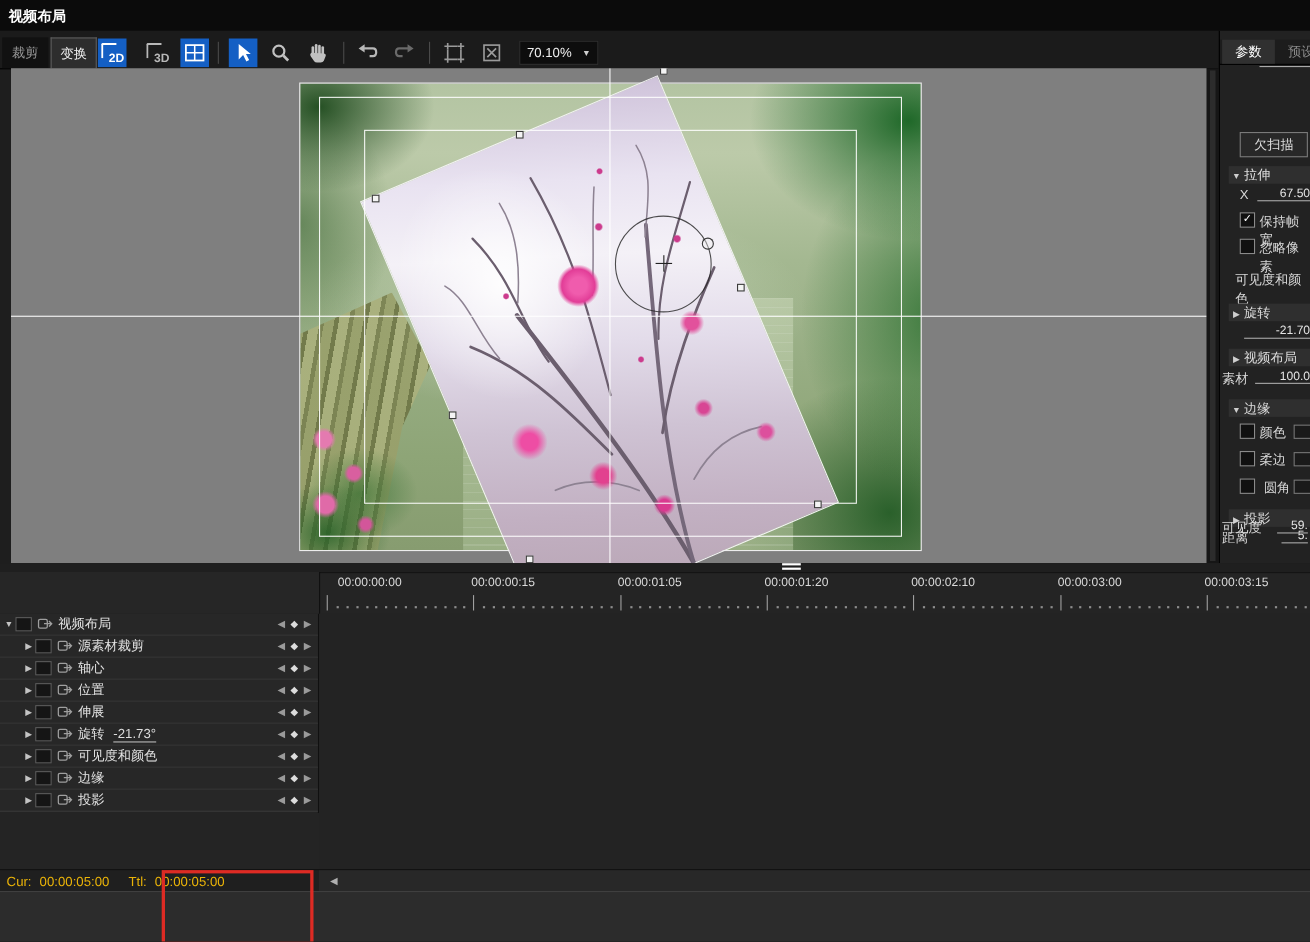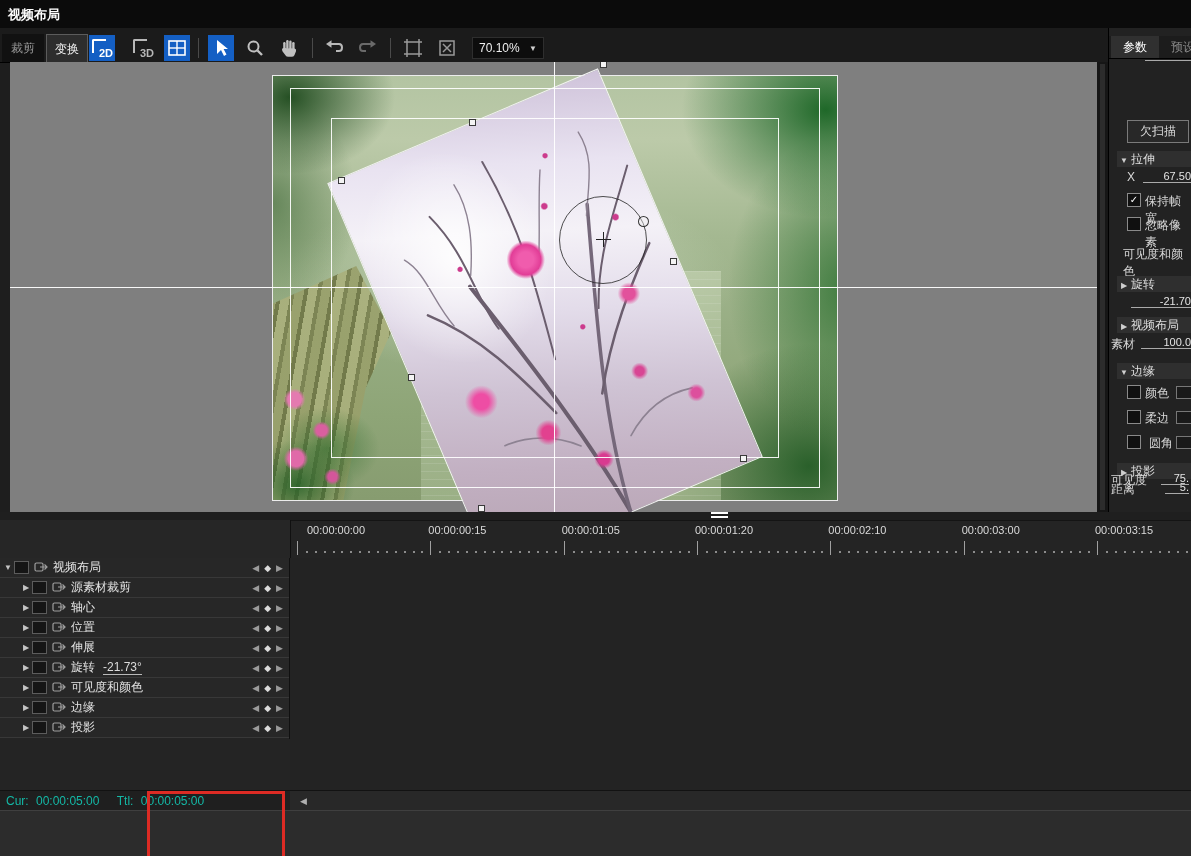--- a/index.html
+++ b/index.html
@@ -101,21 +101,21 @@
   .trow{display:flex;align-items:center;height:19px;border-bottom:1px solid #383838;background:#272727;position:relative}
   .texp{width:12px;text-align:center;font-size:8px;color:#c4c4c4;flex:none}
   .tchk{width:15px;height:13px;background:#151515;border:1px solid #5c5c5c;flex:none;box-sizing:border-box}
   .tkf{flex:none;margin-left:5px;display:flex;align-items:center}
   .tlabel{margin-left:4px;font-size:12px;color:#e2e2e2;white-space:nowrap}
   .tval{margin-left:8px;font-size:12px;color:#dcdcdc;border-bottom:1px solid #b9b9b9}
   .tnav{margin-left:auto;margin-right:6px;display:flex;gap:5px;align-items:center}
   .tnav span{font-size:9px;color:#9a9a9a}
   .tnav .tdia{color:#dcdcdc}
   #kf-graph{left:290px;top:558px;width:901px;height:232px;background:#232323}
-  #status-row{left:0;top:790px;width:290px;height:20px;background:#1f1f1f;border-top:1px solid #121212;color:#14b8a6;font-size:12px;line-height:20px}
+  #status-row{left:0;top:790px;width:290px;height:20px;background:#1f1f1f;border-top:1px solid #121212;color:#eab308;font-size:12px;line-height:20px}
   #hscroll{left:290px;top:790px;width:901px;height:20px;background:#282828;border-top:1px solid #121212}
   #hscroll .larr{position:absolute;left:10px;top:5px;font-size:9px;color:#b0b0b0}
   #bottom-bar{left:0;top:810px;width:1191px;height:46px;background:#2c2c2c;border-top:1px solid #3f3f3f}
   #red-annot{left:147px;top:791px;width:132px;height:62px;border:3px solid var(--annotation-red);z-index:50}
   svg{display:block}
 </style>
 </head>
 <body>
 
 <div class="abs" id="titlebar">
@@ -261,21 +261,21 @@
     <span class="pfield" style="left:67px;top:1px"></span>
   </div>
 
   <div class="phead" style="top:435px"><span class="tri">▶</span><span>投影</span></div>
   <div class="prow" style="top:453px">
     <span class="plabel" style="left:2px">距离</span>
     <span class="pval" style="left:56px;width:24px">5.</span>
   </div>
   <div class="prow" style="top:444px">
     <span class="plabel" style="left:2px">可见度</span>
-    <span class="pval" style="left:52px;width:28px">75.</span>
+    <span class="pval" style="left:52px;width:28px">59.</span>
   </div>
 </div>
 
 <div class="abs" id="canvas">
   <div class="abs" id="frame">
     <div id="steps"></div>
     <div id="water"></div>
     <div id="peony"></div>
   </div>
 

